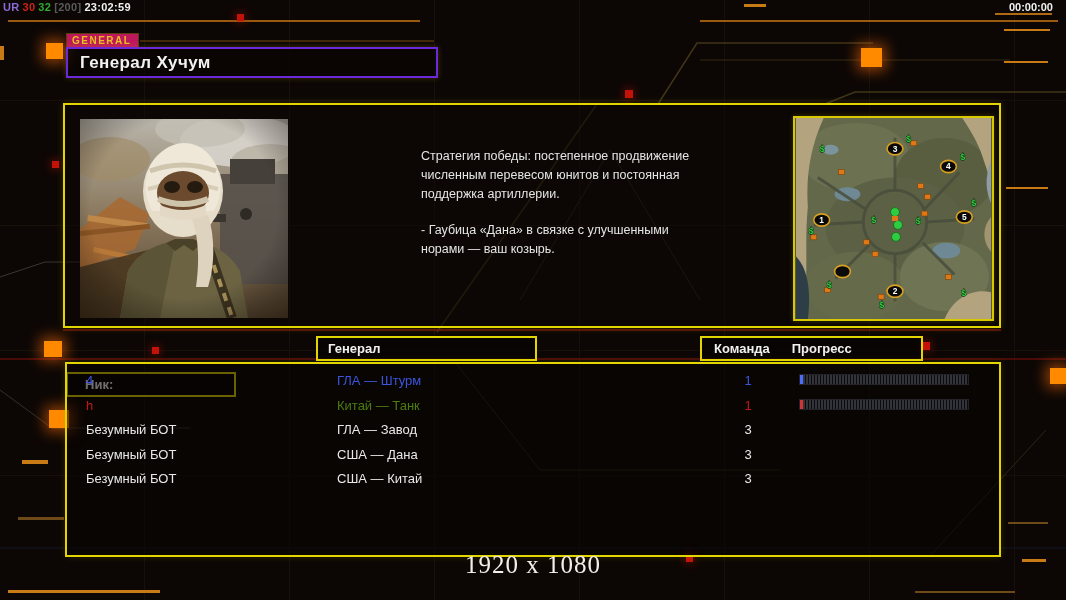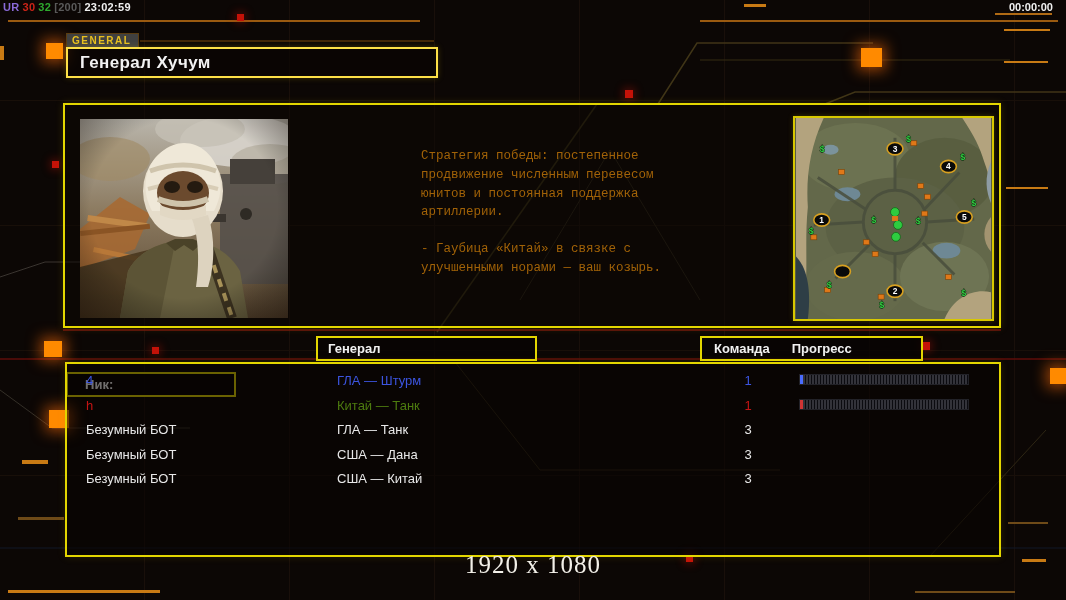--- a/index.html
+++ b/index.html
@@ -25,42 +25,42 @@
   .b-dash{position:absolute;background:#6e4a18;}
 
   
   #debug-line{left:3px;top:1px;font-size:11px;font-weight:bold;letter-spacing:.3px;}
   #debug-line span{margin-right:3px;margin-top:29px;}
   #match-timer{right:13px;top:1px;font-size:11px;font-weight:bold;color:#f0f0f0;}
 
   
   #general-tag{
     left:66px;top:33px;padding:1px 7px 1px 5px;
-    background:#404040;border:1px solid #5a3c10;border-bottom:2px solid #c87818;
+    background:#be185d;border:1px solid #5a3c10;border-bottom:2px solid #c87818;
     color:#e8c020;font-size:10px;font-weight:bold;letter-spacing:1.5px;
   }
   #title-box{
     left:66px;top:47px;width:356px;height:27px;
-    border:2px solid #fde047;background:rgba(10,6,3,.72);
+    border:2px solid #6d28d9;background:rgba(10,6,3,.72);
     display:flex;align-items:center;padding-left:12px;
     box-shadow:0 0 6px rgba(200,180,0,.25);
   }
   #title-box .title{color:#f2f2f2;font-size:17px;font-weight:bold;letter-spacing:.4px;}
 
   
   #main-panel{
     left:63px;top:103px;width:934px;height:221px;
     border:2px solid #e3d600;background:rgba(12,7,4,.5);
     box-shadow:0 0 8px rgba(200,180,0,.18);
   }
   #portrait{
     left:15px;top:14px;width:208px;height:199px;overflow:hidden;background:#1a140e;
   }
   #briefing{
-    left:356px;top:42px;width:276px;color:#a16207;font-size:12.5px;line-height:1.5;font-family:Liberation Mono, monospace;
+    left:356px;top:42px;width:276px;color:#e5e5e5;font-size:12.5px;line-height:1.5;
   }
   #briefing p{margin:0 0 18px 0;}
   #minimap{
     left:728px;top:11px;width:197px;height:201px;
     border:2px solid #d8c800;background:#565a40;overflow:hidden;
     box-shadow:0 0 5px rgba(200,180,0,.25);
   }
   #minimap svg{display:block;}
   .money{fill:#2ecc40;font-size:9px;font-weight:bold;font-family:"Liberation Sans",sans-serif;
          paint-order:stroke;stroke:#0a200a;stroke-width:.8px;}
@@ -212,21 +212,21 @@
       <ellipse cx="92" cy="68" rx="8" ry="6" fill="#241a10"></ellipse>
       <ellipse cx="115" cy="68" rx="8" ry="6" fill="#241a10"></ellipse>
       <path d="M80,86 Q103,96 126,86 L126,96 Q103,106 80,96 Z" fill="#e2d8c4"></path>
       <path d="M78,80 Q103,90 128,80" stroke="#cfc4ac" stroke-width="6" fill="none"></path>
       <rect width="208" height="199" fill="url(#vig)"></rect>
     </svg>
   </div>
 
   <div id="briefing" class="abs">
     <p>Стратегия победы: постепенное продвижение численным перевесом юнитов и постоянная поддержка артиллерии.</p>
-    <p>- Гаубица «Китай» в связке с улучшенными норами — ваш козырь.</p>
+    <p>- Гаубица «Дана» в связке с улучшенными норами — ваш козырь.</p>
   </div>
 
   <div id="minimap" class="abs">
     <svg width="197" height="201" viewBox="0 0 197 203">
       <rect width="197" height="203" fill="#63684a"></rect>
       <g opacity=".9">
         <ellipse cx="60" cy="40" rx="55" ry="35" fill="#6e7452"></ellipse>
         <ellipse cx="150" cy="60" rx="50" ry="40" fill="#585e40"></ellipse>
         <ellipse cx="100" cy="110" rx="70" ry="50" fill="#5c6145"></ellipse>
         <ellipse cx="60" cy="170" rx="50" ry="35" fill="#666b4c"></ellipse>
@@ -324,21 +324,21 @@
   <div class="p-row" style="top:29.5px;">
     <span class="nick cell-text" style="color: rgb(196, 20, 20);">h</span>
     <span class="gen cell-text" style="color: #4d7c0f;">Китай — Танк</span>
     <span class="team cell-text" style="color: rgb(196, 20, 20);">1</span>
     <span class="progress-bar">
         <span class="bar-fill" style="background: rgb(208, 52, 52);"></span>
       </span>
   </div>
   <div class="p-row" style="top:54px;">
     <span class="nick cell-text" style="color: rgb(232, 232, 232);">Безумный БОТ</span>
-    <span class="gen cell-text" style="color: rgb(232, 232, 232);">ГЛА — Танк</span>
+    <span class="gen cell-text" style="color: rgb(232, 232, 232);">ГЛА — Завод</span>
     <span class="team cell-text" style="color: rgb(232, 232, 232);">3</span>
 
   </div>
   <div class="p-row" style="top:78.5px;">
     <span class="nick cell-text" style="color: rgb(232, 232, 232);">Безумный БОТ</span>
     <span class="gen cell-text" style="color: rgb(232, 232, 232);">США — Дана</span>
     <span class="team cell-text" style="color: rgb(232, 232, 232);">3</span>
 
   </div>
   <div class="p-row" style="top:103px;">

